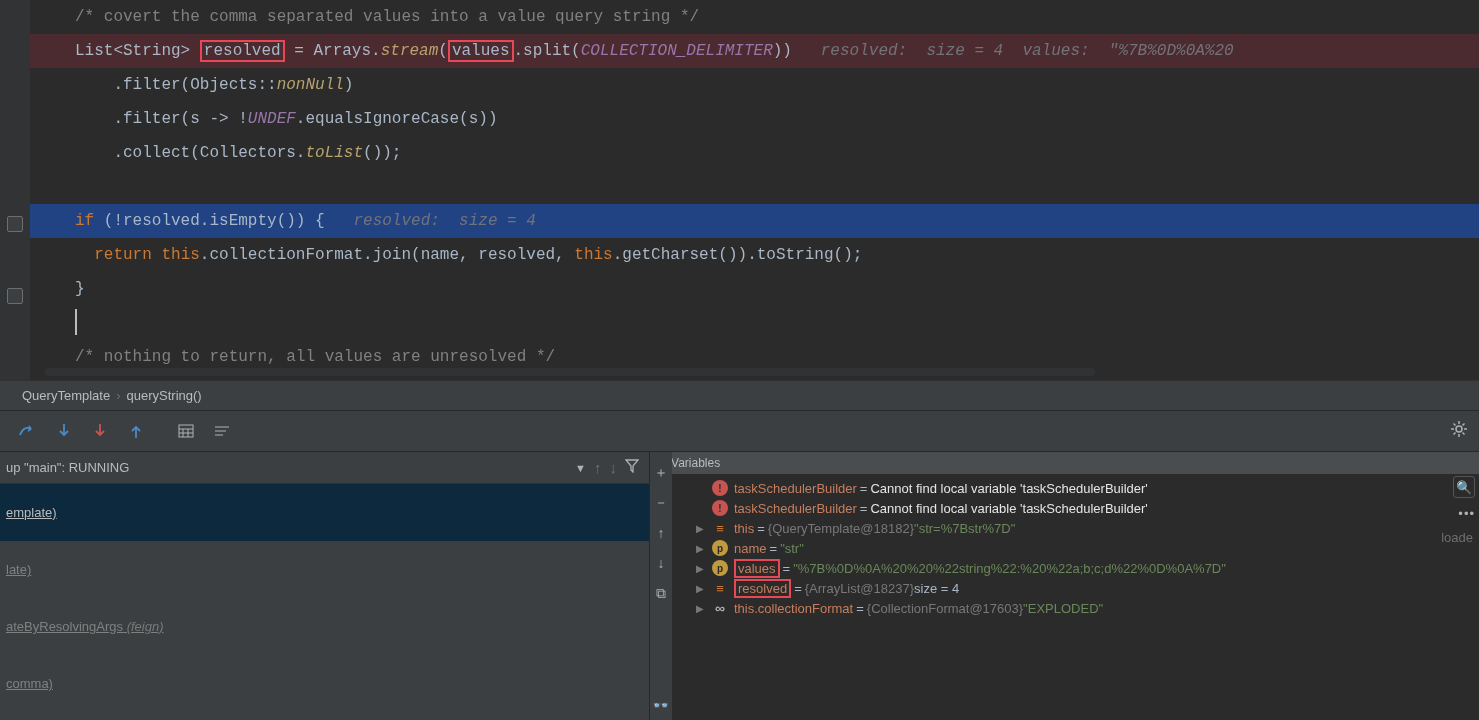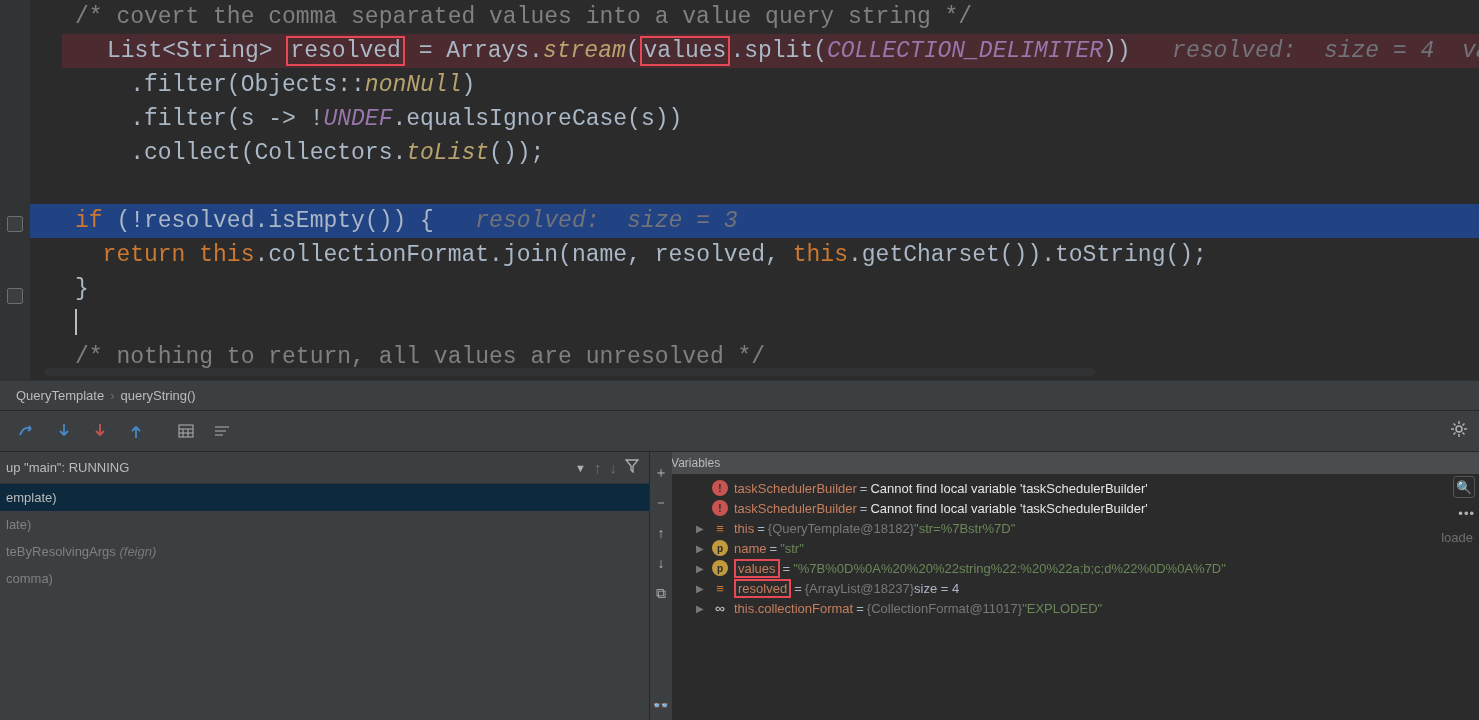--- a/index.html
+++ b/index.html
@@ -10,21 +10,21 @@
     width: 1479px;
     height: 720px;
     overflow: hidden;
     display: flex;
     flex-direction: column;
   }
   .editor {
     flex: 0 0 380px;
     background: #2b2b2b;
     font-family: "Consolas", "Courier New", monospace;
-    font-size: 23px;
+    font-size: 16px;
     line-height: 34px;
     overflow: hidden;
     position: relative;
   }
   .gutter {
     position: absolute;
     left: 0;
     top: 0;
     width: 30px;
     height: 100%;
@@ -43,21 +43,20 @@
     padding-left: 0;
     overflow-x: hidden;
   }
   .code-line {
     white-space: pre;
     padding-left: 45px;
     position: relative;
   }
   .hl-current {
     background: #4b2b2f;
-    margin-left: 32px;
   }
   .hl-step {
     background: #214283;
   }
   .c-comment { color: #808080; }
   .c-keyword { color: #cc7832; }
   .c-type { color: #a9b7c6; }
   .c-method-static { color: #b8a36e; font-style: italic; }
   .c-constant { color: #9876aa; font-style: italic; }
   .c-hint { color: #72737a; font-style: italic; }
@@ -72,21 +71,21 @@
     height: 26px;
     background: #bbbbbb;
   }
   .breadcrumb {
     flex: 0 0 30px;
     background: #3c3f41;
     color: #bbbbbb;
     font-size: 13px;
     display: flex;
     align-items: center;
-    padding-left: 16px;
+    padding-left: 22px;
     border-top: 1px solid #323232;
   }
   .breadcrumb .sep { color: #6e6e6e; margin: 0 6px; }
   .toolbar {
     flex: 0 0 42px;
     background: #3c3f41;
     border-top: 1px solid #282828;
     border-bottom: 1px solid #282828;
     display: flex;
     align-items: center;
@@ -150,25 +149,26 @@
     margin: 0 4px;
     cursor: pointer;
     font-size: 15px;
   }
   .frames-list {
     flex: 1;
     overflow: hidden;
     font-size: 13px;
   }
   .frame-item {
-    padding: 6px 6px;
+    padding: 21px 6px;
     white-space: nowrap;
     overflow: hidden;
     text-overflow: ellipsis;
     color: #808080;
+    text-decoration: underline;
   }
   .frame-item.selected { background: #0d293e; color: #bbbbbb; }
   .frame-item.selected .pkg { color: #aaaaaa; }
   .frame-item .pkg { color: #787878; font-style: italic; }
   .vars-panel {
     flex: 1;
     background: #2b2b2b;
     display: flex;
     flex-direction: column;
     position: relative;
@@ -288,21 +288,21 @@
     <div style="height:48px"></div>
     <div class="gutter-icon"></div>
   </div>
   <div class="code-area">
     <div class="code-line"><span class="c-comment">/* covert the comma separated values into a value query string */</span></div>
     <div class="code-line hl-current"><span class="c-type">List&lt;String&gt;</span><span> </span><span class="box-red"><span>resolved</span></span><span> </span><span>= Arrays.</span><span class="c-method-static">stream</span><span>(</span><span class="box-red"><span>values</span></span><span>.split(</span><span class="c-constant">COLLECTION_DELIMITER</span><span>))</span><span>   </span><span class="c-hint">resolved:  size = 4  values:  "%7B%0D%0A%20</span></div>
     <div class="code-line">    <span>.filter(Objects::</span><span class="c-method-static">nonNull</span><span>)</span></div>
     <div class="code-line">    <span>.filter(s -&gt; !</span><span class="c-constant">UNDEF</span><span>.equalsIgnoreCase(s))</span></div>
     <div class="code-line">    <span>.collect(Collectors.</span><span class="c-method-static">toList</span><span>());</span></div>
     <div class="code-line"> </div>
-    <div class="code-line hl-step"><span class="c-keyword">if</span><span> (!resolved.isEmpty()) {</span><span>   </span><span class="c-hint">resolved:  size = 3</span></div>
+    <div class="code-line hl-step"><span class="c-keyword">if</span><span> (!resolved.isEmpty()) {</span><span>   </span><span class="c-hint">resolved:  size = 4</span></div>
     <div class="code-line">  <span class="c-keyword">return</span> <span class="c-keyword">this</span><span>.collectionFormat.join(name, resolved, </span><span class="c-keyword">this</span><span>.getCharset()).toString();</span></div>
     <div class="code-line"><span>}</span></div>
     <div class="code-line cursor-line"> </div>
     <div class="code-line"><span class="c-comment">/* nothing to return, all values are unresolved */</span></div>
   </div>
   <div class="scrollbar-h"></div>
 </div>
 
 <div class="breadcrumb">
   <span>QueryTemplate</span>
@@ -364,21 +364,21 @@
       <span class="drop">▼</span>
       <span class="nav">↑</span>
       <span class="nav">↓</span>
       <span class="filter"><svg width="14" height="14" viewBox="0 0 14 14">
             <path d="M1 1 H13 L8 7 V13 L6 11 V7 Z" fill="none" stroke="#afb1b3" stroke-width="1.3"></path>
           </svg></span>
     </div>
     <div class="frames-list" id="frames-list">
         <div class="frame-item selected"><span>emplate)</span><span class="pkg"></span></div>
         <div class="frame-item"><span>late)</span><span class="pkg"></span></div>
-        <div class="frame-item"><span>teByResolvingArgs</span><span class="pkg"> (feign)</span></div>
+        <div class="frame-item"><span>ateByResolvingArgs</span><span class="pkg"> (feign)</span></div>
         <div class="frame-item"><span>comma)</span><span class="pkg"></span></div>
       </div>
   </div>
 
   <div class="vars-panel">
 
     <div class="vars-header">
       <span class="ico">≡</span>
       <span>Variables</span>
     </div>
@@ -440,20 +440,20 @@
             <span class="var-name"><span class="box-red">resolved</span></span>
             <span class="var-eq"> = </span>
             <span class="var-objref">{ArrayList@18237}</span> 
             <span class="var-plain"> size = 4</span>
           </div>
           <div class="var-row">
             <span class="tree-arrow">▶</span>
             <span class="vicon infinity">∞</span>
             <span class="var-name">this.collectionFormat</span>
             <span class="var-eq"> = </span>
-            <span class="var-objref">{CollectionFormat@11017}</span> 
+            <span class="var-objref">{CollectionFormat@17603}</span> 
             <span class="var-str">"EXPLODED"</span>
           </div>
         </div>
     </div>
   </div>
 
 </div>
 
 </body></html>

